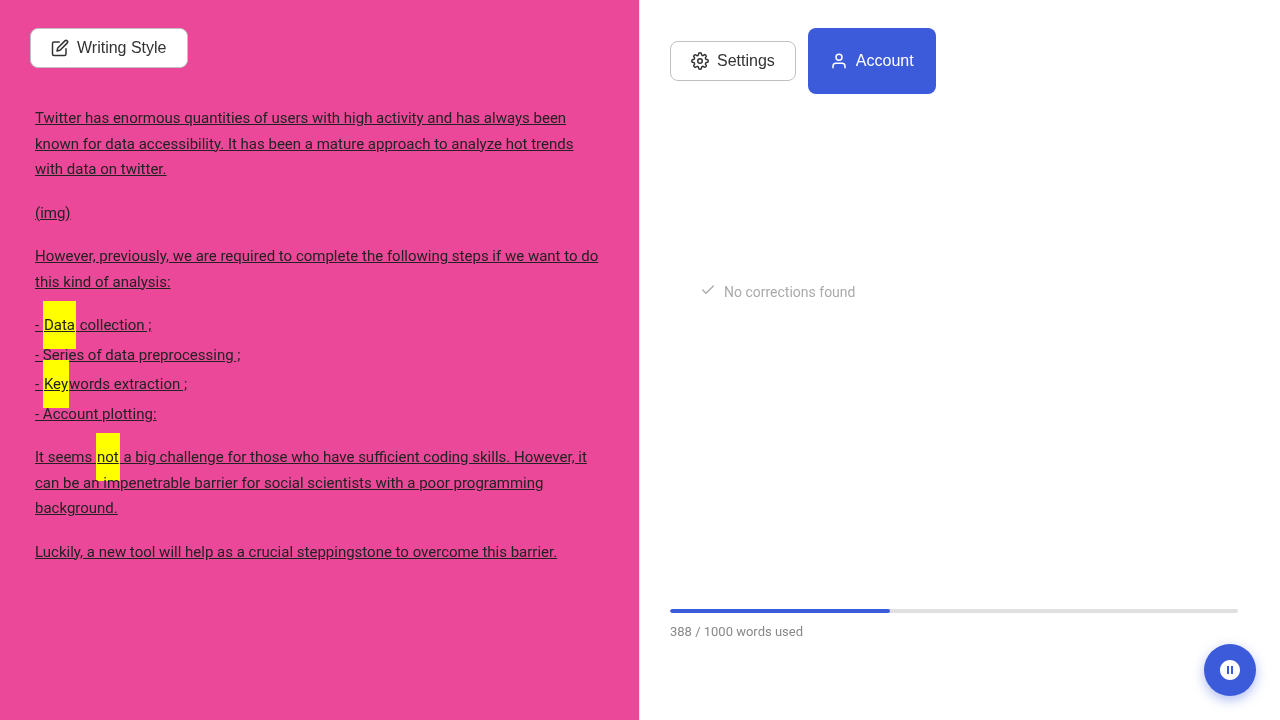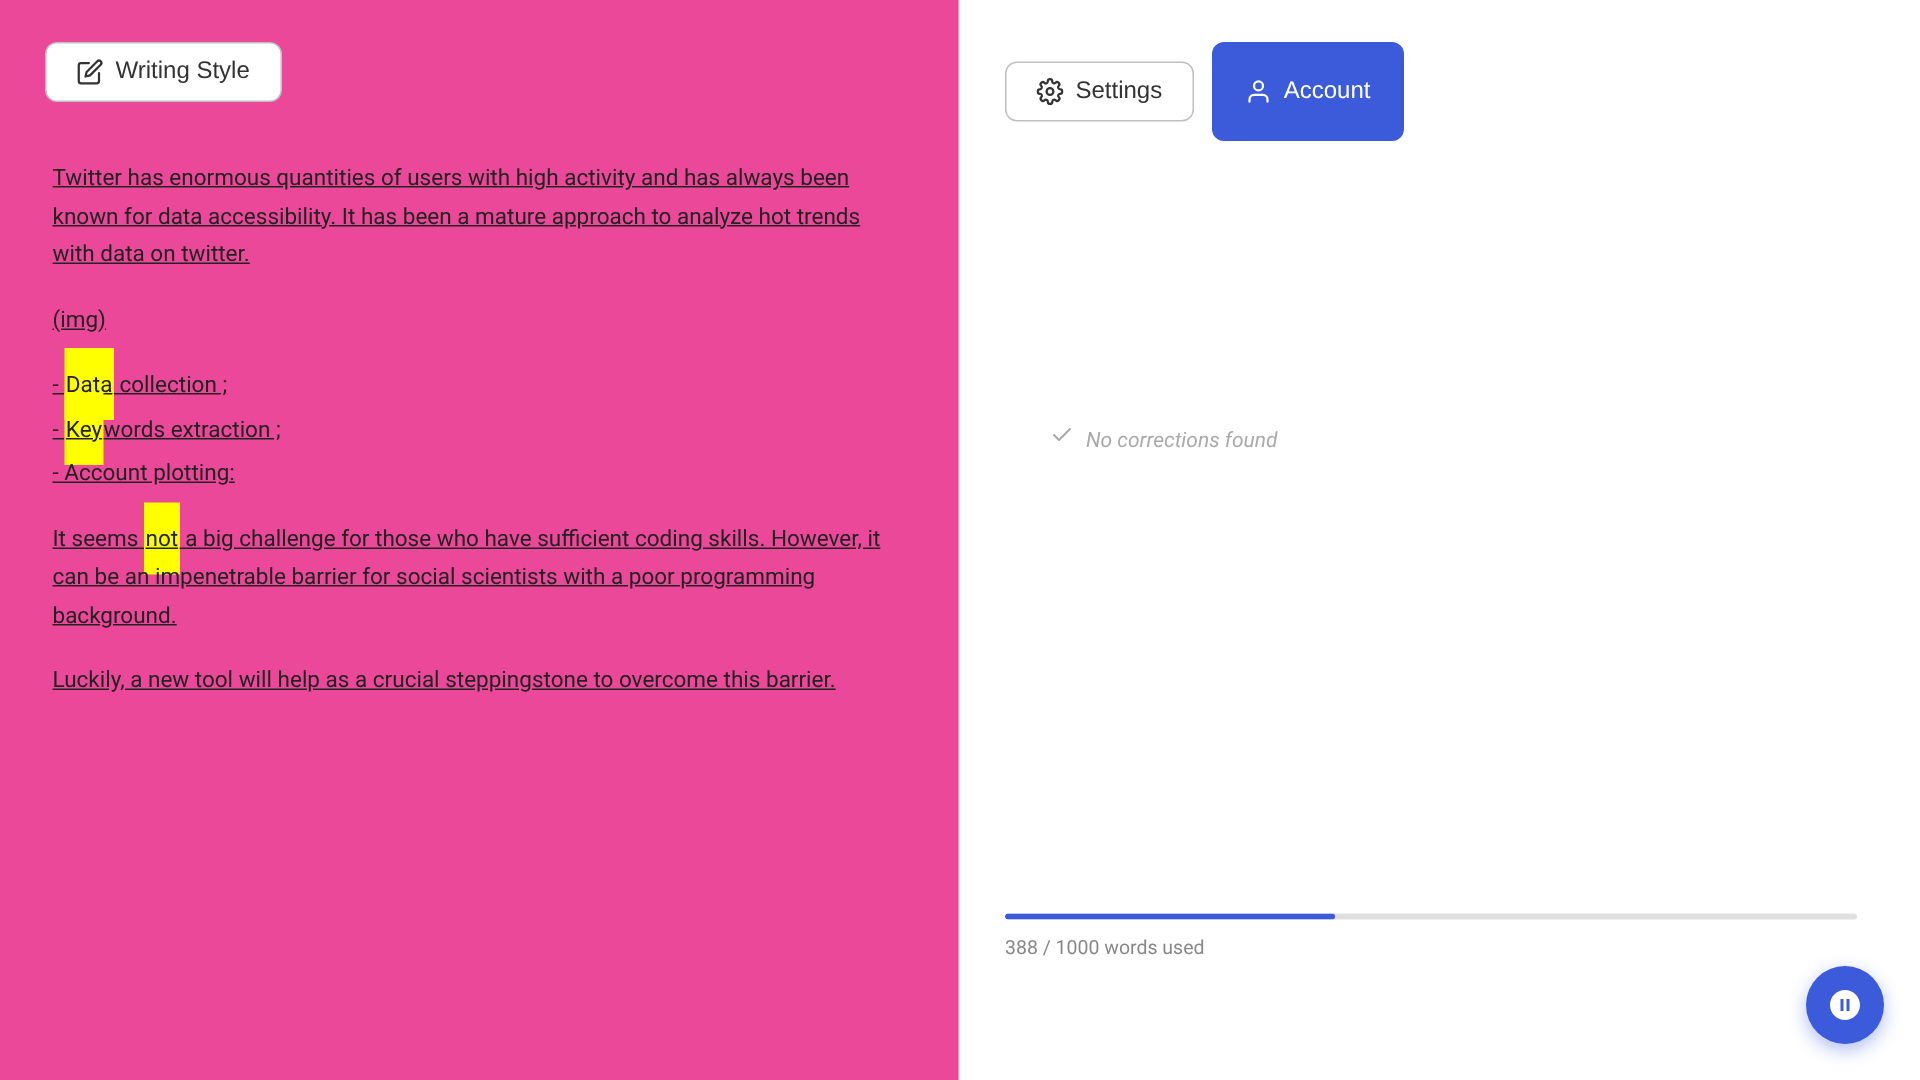--- a/index.html
+++ b/index.html
@@ -109,27 +109,26 @@
       margin-bottom: 4px;
     }
 
     .highlight-yellow {
       background-color: #ffff00;
       padding: 15px 1px;
     }
 
     .no-corrections {
       display: flex;
-      align-items: flex-end;
+      align-items: center;
       gap: 8px;
       color: #aaa;
       font-size: 14px;
       margin-top: 160px;
       padding-left: 30px;
-      font-style: italic;
     }
 
     .bottom-bar {
       position: absolute;
       bottom: 0;
       left: 0;
       right: 12px;
       padding: 18px 30px 24px;
     }
 
@@ -194,22 +193,24 @@
       </span>
       <span>Writing Style</span>
     </button>
   </div>
 
   <div class="content-area">
     <p>Twitter has enormous quantities of users with high activity and has always been known for data accessibility. It has been a mature approach to analyze hot trends with data on twitter.</p>
 
     <p>(img)</p>
 
+    <p>However, previously, we are required to complete the following steps if we want to do this kind of analysis:</p>
 
     <span class="list-item">- <span class="highlight-yellow">Data</span> collection ;</span>
+    <span class="list-item">- Series of data preprocessing ;</span>
     <span class="list-item">- <span class="highlight-yellow">Key</span>words extraction ;</span>
     <span class="list-item">- Account plotting:</span>
 
     <p style="margin-top:18px;">It seems <span class="highlight-yellow">not</span> a big challenge for those who have sufficient coding skills. However, it can be an impenetrable barrier for social scientists with a poor programming background.</p>
 
     <p>Luckily, a new tool will help as a crucial steppingstone to overcome this barrier.</p>
   </div>
 </div>
 
 <div class="right-panel">

